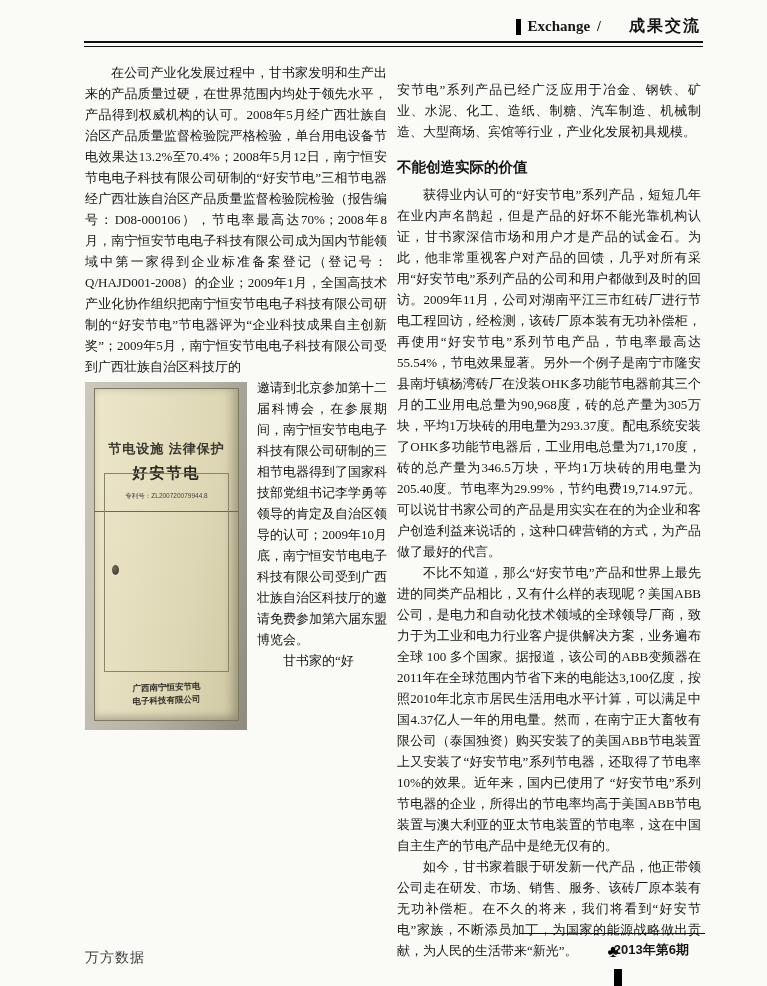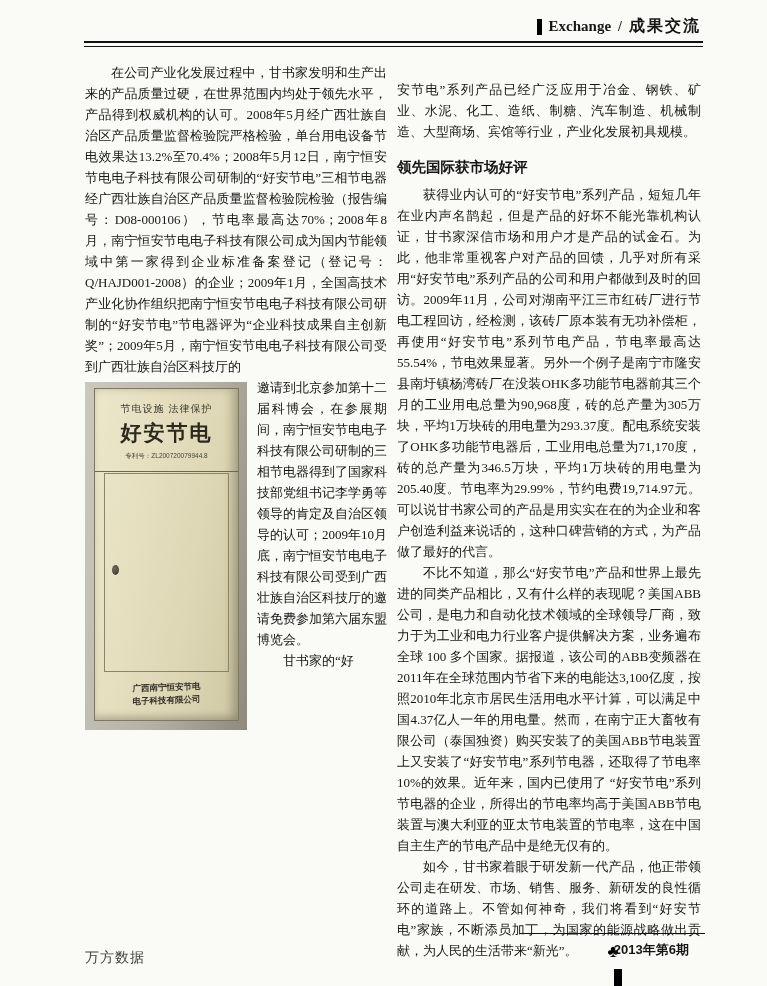--- a/index.html
+++ b/index.html
@@ -16,21 +16,21 @@
     overflow:hidden;
   }
   
   .header{
     position:absolute;top:16px;right:66px;
     display:flex;align-items:center;gap:7px;
   }
   .header .bar{width:5px;height:16px;background:#000;}
   .header .en{font-family:"Liberation Serif","DejaVu Serif",serif;font-weight:bold;font-size:15px;}
   .header .sep{font-size:14px;font-weight:bold;}
-  .header .cn{font-family:"Liberation Sans","DejaVu Sans",sans-serif;font-weight:bold;font-size:16px;letter-spacing:2px;}
+  .header .cn{font-family:"Liberation Sans","DejaVu Sans",sans-serif;font-weight:bold;font-size:16px;letter-spacing:2px;margin-left:21px;}
   .header-rule{
     position:absolute;left:84px;right:64px;top:41px;
     height:3px;
     border-top:2.5px solid #101010;
     border-bottom:1.5px solid #101010;
   }
   
   .col{
     position:absolute;top:62px;
     font-size:13px;line-height:21px;
@@ -57,23 +57,23 @@
   .cabinet{
     position:absolute;left:9px;top:6px;right:8px;bottom:9px;
     background:linear-gradient(100deg,#ede7cb 0%,#ded7b5 65%,#cfc8a4 100%);
     border:1px solid #7d7860;
     box-shadow:inset -7px 0 9px rgba(0,0,0,.18), inset 0 -5px 6px rgba(0,0,0,.12);
   }
   .cab-head{
     padding:9px 3px 5px;text-align:center;
     border-bottom:1px solid #6b6753;
   }
-  .cab-small{font-size:10px;font-weight:normal;color:#3a3830;letter-spacing:1px;
-    font-family:"Liberation Sans","DejaVu Sans",sans-serif;}
-  .cab-main{font-size:21px;font-weight:bold;color:#2a281f;margin:3px 0 2px;letter-spacing:2px;
+  .cab-small{font-size:13px;font-weight:bold;color:#3a3830;letter-spacing:1px;
+    font-family:"Liberation Sans","DejaVu Sans",sans-serif;margin-top:40px;}
+  .cab-main{font-size:15px;font-weight:bold;color:#2a281f;margin:3px 0 2px;letter-spacing:2px;
     font-family:"Liberation Sans","DejaVu Sans",sans-serif;}
   .cab-patent{font-size:6.5px;color:#45433a;font-family:"Liberation Sans","DejaVu Sans",sans-serif;}
   .door{
     position:absolute;left:9px;right:9px;top:84px;bottom:48px;
     border:1px solid #8a8468;
   }
   .keyhole{
     position:absolute;left:7px;top:46%;
     width:7px;height:10px;border-radius:50%;
     background:radial-gradient(circle at 35% 35%,#6f6a58,#35332a);
@@ -141,24 +141,24 @@
           </div>
         </div>
       </div>
       <p>邀请到北京参加第十二届科博会，在参展期间，南宁恒安节电电子科技有限公司研制的三相节电器得到了国家科技部党组书记李学勇等领导的肯定及自治区领导的认可；2009年10月底，南宁恒安节电电子科技有限公司受到广西壮族自治区科技厅的邀请免费参加第六届东盟博览会。</p>
       <p class="ind">甘书家的“好</p>
     </div>
   </div>
 
   <div class="col col-right">
     <p>安节电”系列产品已经广泛应用于冶金、钢铁、矿业、水泥、化工、造纸、制糖、汽车制造、机械制造、大型商场、宾馆等行业，产业化发展初具规模。</p>
-    <h2 class="h-mid">领先国际获市场好评</h2>
+    <h2 class="h-mid">不能创造实际的价值</h2>
     <p class="ind">获得业内认可的“好安节电”系列产品，短短几年在业内声名鹊起，但是产品的好坏不能光靠机构认证，甘书家深信市场和用户才是产品的试金石。为此，他非常重视客户对产品的回馈，几乎对所有采用“好安节电”系列产品的公司和用户都做到及时的回访。2009年11月，公司对湖南平江三市红砖厂进行节电工程回访，经检测，该砖厂原本装有无功补偿柜，再使用“好安节电”系列节电产品，节电率最高达55.54%，节电效果显著。另外一个例子是南宁市隆安县南圩镇杨湾砖厂在没装OHK多功能节电器前其三个月的工业用电总量为90,968度，砖的总产量为305万块，平均1万块砖的用电量为293.37度。配电系统安装了OHK多功能节电器后，工业用电总量为71,170度，砖的总产量为346.5万块，平均1万块砖的用电量为205.40度。节电率为29.99%，节约电费19,714.97元。可以说甘书家公司的产品是用实实在在的为企业和客户创造利益来说话的，这种口碑营销的方式，为产品做了最好的代言。</p>
     <p class="ind">不比不知道，那么“好安节电”产品和世界上最先进的同类产品相比，又有什么样的表现呢？美国ABB公司，是电力和自动化技术领域的全球领导厂商，致力于为工业和电力行业客户提供解决方案，业务遍布全球 100 多个国家。据报道，该公司的ABB变频器在2011年在全球范围内节省下来的电能达3,100亿度，按照2010年北京市居民生活用电水平计算，可以满足中国4.37亿人一年的用电量。然而，在南宁正大畜牧有限公司（泰国独资）购买安装了的美国ABB节电装置上又安装了“好安节电”系列节电器，还取得了节电率10%的效果。近年来，国内已使用了 “好安节电”系列节电器的企业，所得出的节电率均高于美国ABB节电装置与澳大利亚的亚太节电装置的节电率，这在中国自主生产的节电产品中是绝无仅有的。</p>
-    <p class="ind"><span>如今，甘书家着眼于研发新一代产品，他正带领公司走在研发、市场、销售、服务、新研发的良性循环的道路上。不管如何神奇，我们将看到“好安节电”家族，不断添员加丁，为国家的能源战略做出贡献，为人民的生活带来“新光”。</span><span class="end-mark">♣</span></p>
+    <p class="ind"><span>如今，甘书家着眼于研发新一代产品，他正带领公司走在研发、市场、销售、服务、该砖厂原本装有无功补偿柜。在不久的将来，我们将看到“好安节电”家族，不断添员加丁，为国家的能源战略做出贡献，为人民的生活带来“新光”。</span><span class="end-mark">♣</span></p>
   </div>
 
   <div class="footer-rule"></div>
   <div class="footer">
     <span class="issue">2013年第6期</span>
     <span class="pbar"></span>
     <span class="pno">85</span>
   </div>
   <div class="watermark">万方数据</div>
 

